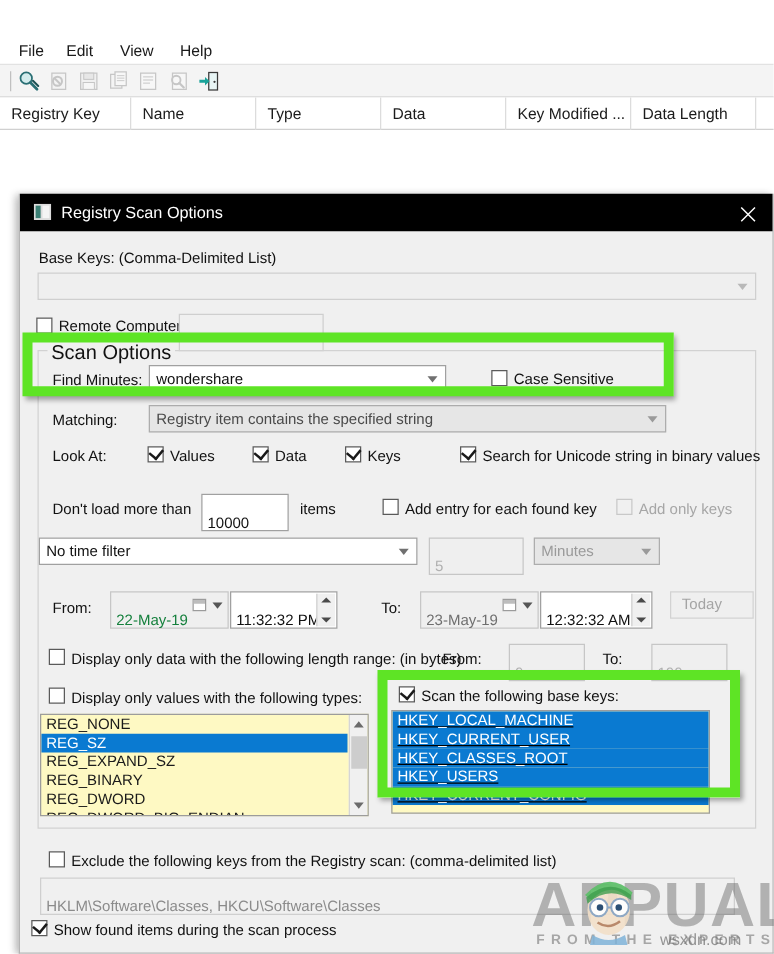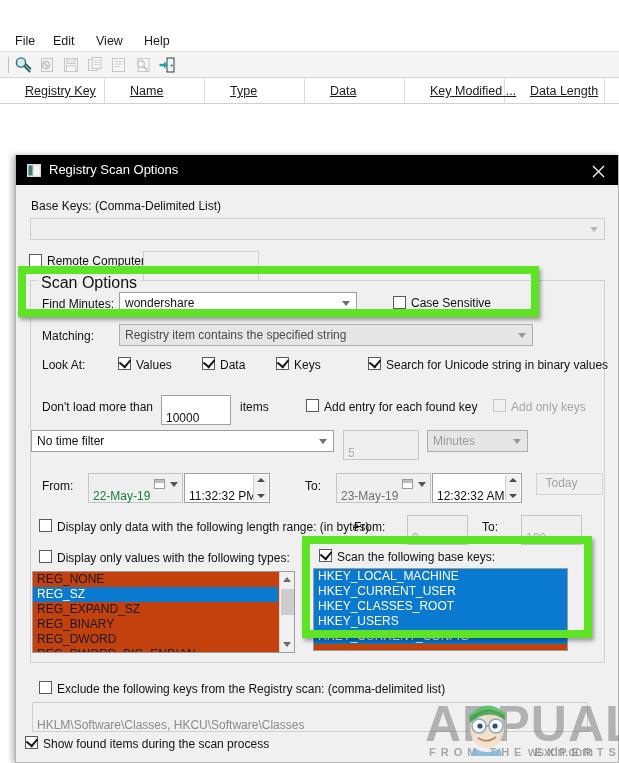--- a/index.html
+++ b/index.html
@@ -56,22 +56,22 @@
 
   .colhead {
     position: absolute; left: 0; top: 78px; width: 619px; height: 26px;
     background: #ffffff; border-bottom: 1px solid #d0d0d0;
   }
   .colcell {
     position: absolute; top: 0; height: 26px;
     border-right: 1px solid #dcdcdc;
   }
   .colcell span {
-    position: absolute; left: 25px; top: 6px;
-    font-size: 12.5px; color: #1b1b1b; white-space: nowrap; text-decoration: underline;
+    position: absolute; left: 9px; top: 6px;
+    font-size: 12.5px; color: #1b1b1b; white-space: nowrap;
   }
   .listarea {
     position: absolute; left: 0; top: 104px; width: 619px; height: 659px;
     background: #ffffff;
   }
 
   
   .dialog {
     position: absolute; left: 15px; top: 155px; width: 604px; height: 608px;
     background: #f0f0f0;
@@ -135,22 +135,23 @@
 
   .groupbox {
     position: absolute; border: 1px solid #d2d2d2;
   }
   .group-label {
     position: absolute; font-size: 16px; color: #111; background: #f0f0f0;
     padding: 0 3px;
   }
 
   .listbox {
-    position: absolute; background: #c2410c; border: 1px solid #9c9c9c;
+    position: absolute; background: #fef9c3; border: 1px solid #9c9c9c;
     overflow: hidden;
+    text-decoration: underline;
   }
   .listrow {
     position: relative; height: 15px; line-height: 15px;
     font-size: 12px; color: #1a1a1a; padding-left: 4px; white-space: nowrap;
   }
   .listrow.sel { background: #0a7ad1; color: #ffffff; }
 
   .lb-scroll {
     position: absolute; right: 0; top: 0; width: 15px; height: 100%;
     background: #f0f0f0; border-left: 1px solid #d5d5d5;

